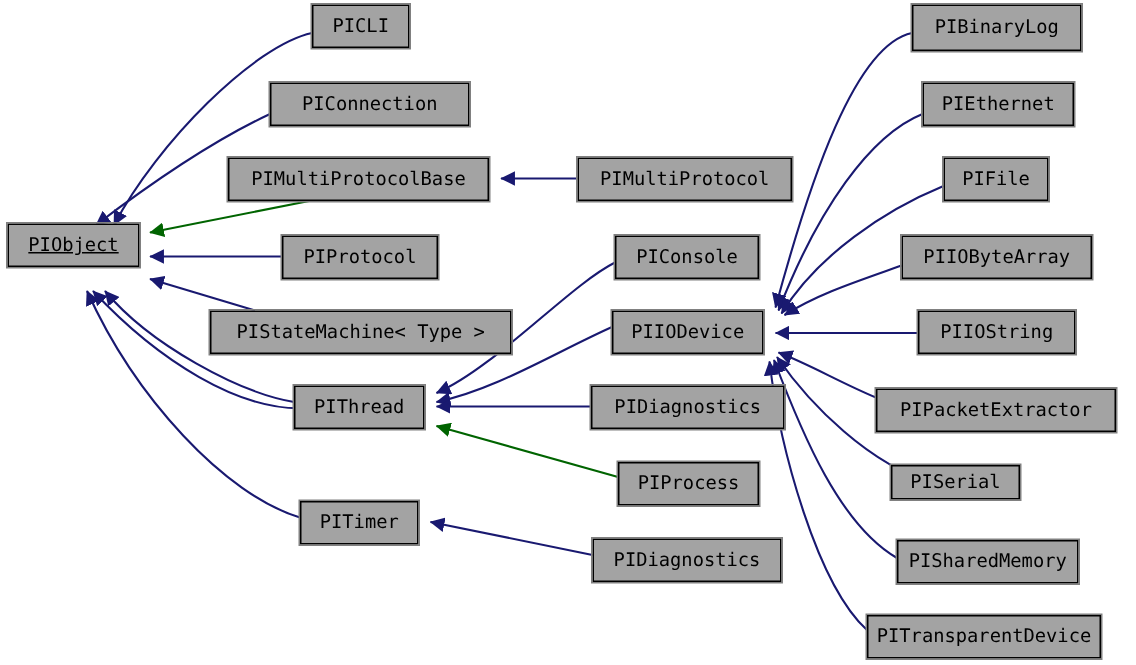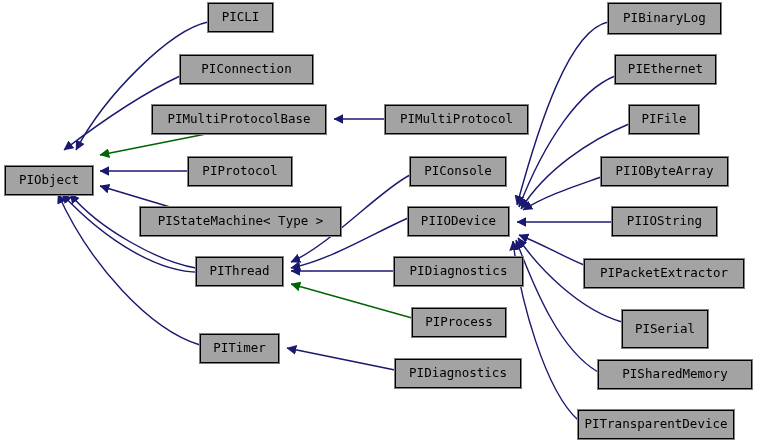--- a/index.html
+++ b/index.html
@@ -72,21 +72,21 @@
         <path d="M 601,177 C 570,188 545,196 523,210" stroke="#191970" stroke-width="1.4" fill="none" marker-end="url(#arrow-blue)"></path>
         <path d="M 612,222 L 517,222" stroke="#191970" stroke-width="1.4" fill="none" marker-end="url(#arrow-blue)"></path>
         <path d="M 584,265 C 560,255 540,243 519,235" stroke="#191970" stroke-width="1.4" fill="none" marker-end="url(#arrow-blue)"></path>
         <path d="M 622,322 C 580,310 540,270 518,238" stroke="#191970" stroke-width="1.4" fill="none" marker-end="url(#arrow-blue)"></path>
         <path d="M 598,372 C 560,350 535,290 516,240" stroke="#191970" stroke-width="1.4" fill="none" marker-end="url(#arrow-blue)"></path>
         <path d="M 578,420 C 545,390 520,300 513,241" stroke="#191970" stroke-width="1.4" fill="none" marker-end="url(#arrow-blue)"></path>
       </g>
   </svg>
 
   <div id="node-layer">
-      <div class="node" style="left: 5px; top: 166px; width: 88px; height: 29px;">
+      <div class="node" style="left: 5px; top: 149px; width: 88px; height: 29px; text-decoration: underline;">
         <span>PIObject</span>
       </div>
       <div class="node" style="left: 208px; top: 3px; width: 65px; height: 29px;">
         <span>PICLI</span>
       </div>
       <div class="node" style="left: 180px; top: 55px; width: 133px; height: 29px;">
         <span>PIConnection</span>
       </div>
       <div class="node" style="left: 152px; top: 105px; width: 174px; height: 29px;">
         <span>PIMultiProtocolBase</span>
@@ -132,24 +132,24 @@
       </div>
       <div class="node" style="left: 601px; top: 157px; width: 127px; height: 29px;">
         <span>PIIOByteArray</span>
       </div>
       <div class="node" style="left: 612px; top: 207px; width: 105px; height: 29px;">
         <span>PIIOString</span>
       </div>
       <div class="node" style="left: 584px; top: 259px; width: 160px; height: 29px;">
         <span>PIPacketExtractor</span>
       </div>
-      <div class="node" style="left: 622px; top: 310px; width: 86px; height: 38px;">
+      <div class="node" style="left: 594px; top: 310px; width: 86px; height: 23px;">
         <span>PISerial</span>
       </div>
-      <div class="node" style="left: 598px; top: 360px; width: 154px; height: 29px;">
+      <div class="node" style="left: 598px; top: 360px; width: 121px; height: 29px;">
         <span>PISharedMemory</span>
       </div>
       <div class="node" style="left: 578px; top: 410px; width: 156px; height: 29px;">
         <span>PITransparentDevice</span>
       </div>
     </div>
 
 </div>
 
 </body></html>

